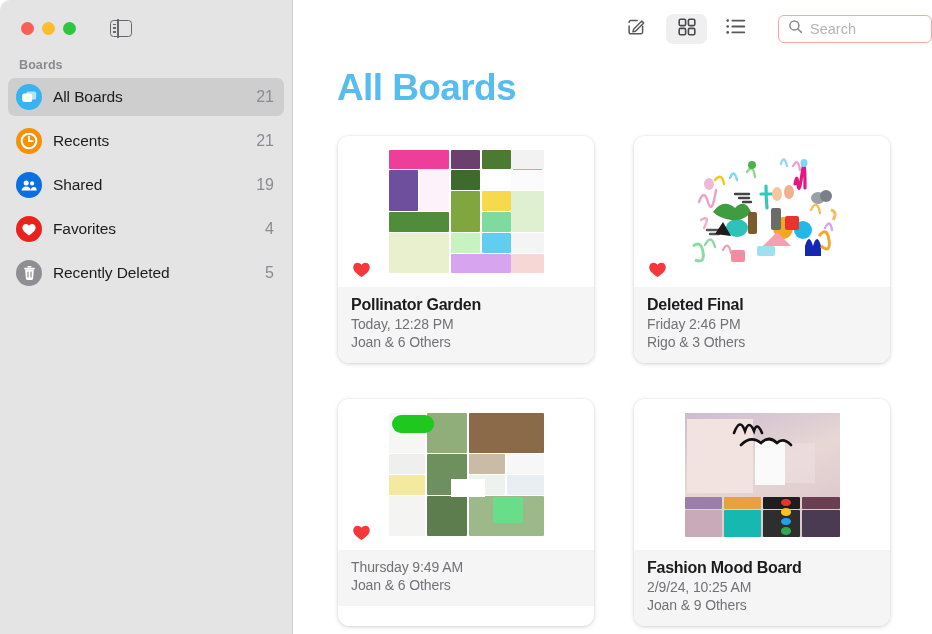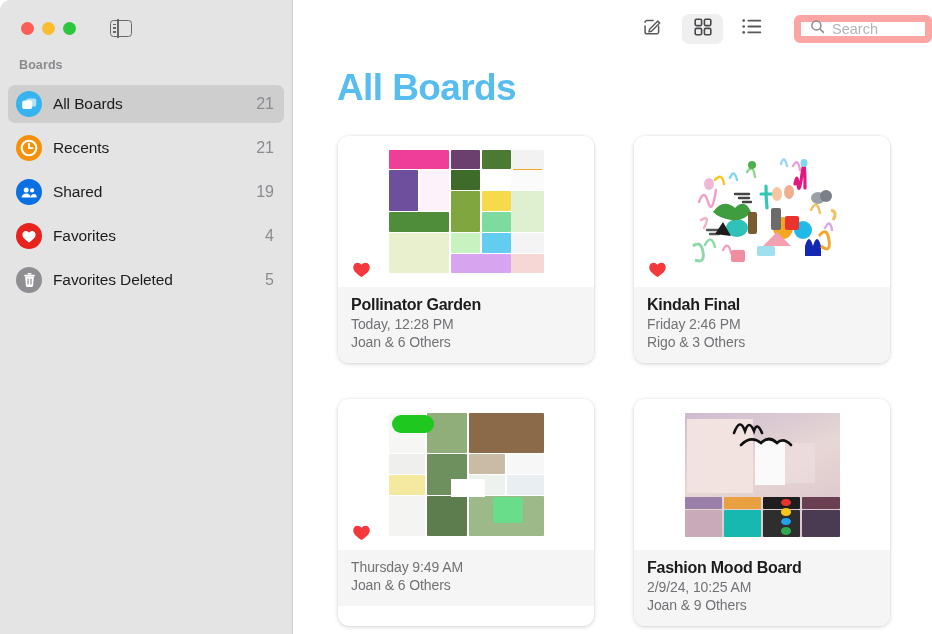--- a/index.html
+++ b/index.html
@@ -38,21 +38,21 @@
   }
   .sidebar-toggle .l1,.sidebar-toggle .l2,.sidebar-toggle .l3{
     position:absolute; left:1.8px; width:3px; height:1.5px; background:#68686c;
   }
   .sidebar-toggle .l1{ top:2.6px;}
   .sidebar-toggle .l2{ top:6.4px;}
   .sidebar-toggle .l3{ top:10.2px;}
 
   .section-title {
     font-size: 12.5px; color: #8b8b8f; font-weight: 600;
-    padding: 21px 0 13px 19px; letter-spacing: .1px;
+    padding: 21px 0 6px 19px; letter-spacing: .1px;
   }
   .nav { padding: 0 8px; }
   .nav-item {
     display: flex; align-items: center;
     height: 38px; border-radius: 7px;
     padding: 0 10px 0 8px; margin-bottom: 6px;
     cursor: default;
   }
   .nav-item.selected { background: #cecece; }
   .nav-icon {
@@ -76,22 +76,22 @@
   }
   .tool-btn {
     width: 41px; height: 30px; border-radius: 7px;
     display: flex; align-items: center; justify-content: center;
     cursor: default; background: transparent;
   }
   .tool-btn.active { background: #efefef; }
   #compose-btn { margin-right: 10px; }
   #list-btn { margin-left: 8px; }
   .search-field {
-    width: 138px; height: 28px; margin-left: 22px;
-    border: 7px solid #fca5a5; border-radius: 6px;
+    width: 154px; height: 28px; margin-left: 22px;
+    border: 1px solid #fca5a5; border-radius: 6px;
     display: flex; align-items: center; padding-left: 9px;
     background: #fff;
   }
   .search-ph { font-size: 14.5px; color: #b4b4b8; margin-left: 7px; }
 
   .page-title {
     font-size: 37px; font-weight: 700; color: #57bdef;
     padding: 10px 0 0 44px; letter-spacing: -.6px;
   }
 
@@ -202,21 +202,21 @@
       <div class="nav-item">
         <span class="nav-icon" style="background:#8e8e93">
           <svg width="15" height="16" viewBox="0 0 15 16">
             <path d="M3.1 4.6h8.8l-.8 9.1c-.05.7-.6 1.2-1.3 1.2H5.2c-.7 0-1.25-.5-1.3-1.2z" fill="#fff"></path>
             <rect x="2.1" y="2.7" width="10.8" height="1.7" rx=".85" fill="#fff"></rect>
             <rect x="5.4" y="1" width="4.2" height="1.6" rx=".8" fill="#fff"></rect>
             <rect x="5.4" y="6.5" width="1.2" height="6" rx=".6" fill="#8e8e93"></rect>
             <rect x="8.4" y="6.5" width="1.2" height="6" rx=".6" fill="#8e8e93"></rect>
           </svg>
         </span>
-        <span class="nav-label">Favorites Deleted</span>
+        <span class="nav-label">Recently Deleted</span>
         <span class="nav-count">5</span>
       </div>
 
     </div>
   </div>
 
   <div class="main">
 
     <div class="toolbar">
       <div class="tool-btn" id="compose-btn">
@@ -355,21 +355,21 @@
               <ellipse cx="104" cy="42" rx="5" ry="7" fill="#f0b090"></ellipse>
               <path d="M8 96q8-6 10 6t-8 8" stroke="#8fd8a8" stroke-width="3" fill="none"></path>
               <path d="M146 60q7 2 2 10" stroke="#f0c060" stroke-width="3" fill="none"></path>
             </svg>
           </div>
           <svg class="fav-heart" viewBox="0 0 20 18">
             <path d="M10 17C5.2 13.4 1.3 10.8 1.3 6.6 1.3 3.8 3.3 1.8 5.8 1.8c1.6 0 3.1.9 4.2 2.3 1.1-1.4 2.6-2.3 4.2-2.3 2.5 0 4.5 2 4.5 4.8C18.7 10.8 14.8 13.4 10 17z" fill="#f5383b"></path>
           </svg>
         </div>
         <div class="meta">
-          <div class="meta-title">Kindah Final</div>
+          <div class="meta-title">Deleted Final</div>
           <div class="meta-date">Friday 2:46 PM</div>
           <div class="meta-people">Rigo &amp; 3 Others</div>
         </div>
       </div>
 
       <div class="card">
         <div class="thumb">
           <div class="thumb-art">
             <div class="mos m-living">
               <i style="grid-area:1/1/3/2;background:#f6f6f4"></i>

